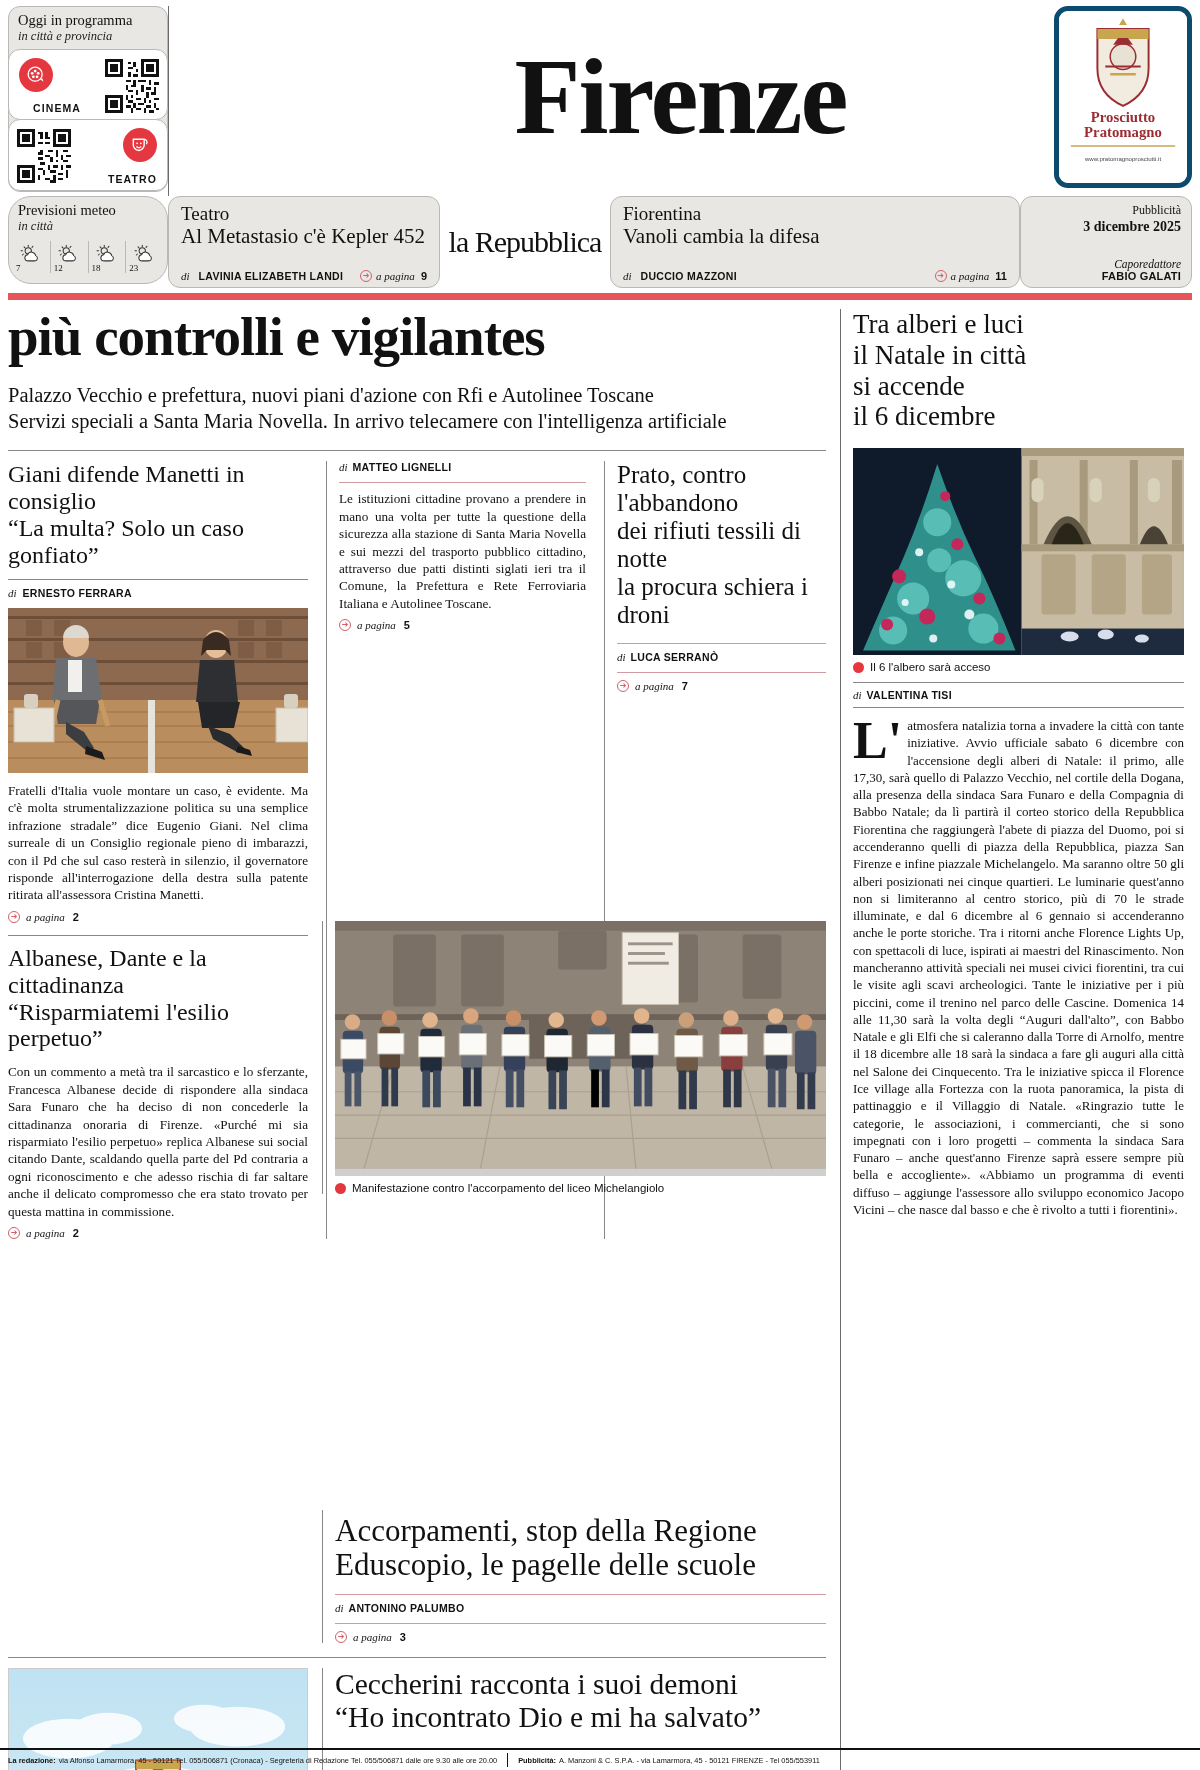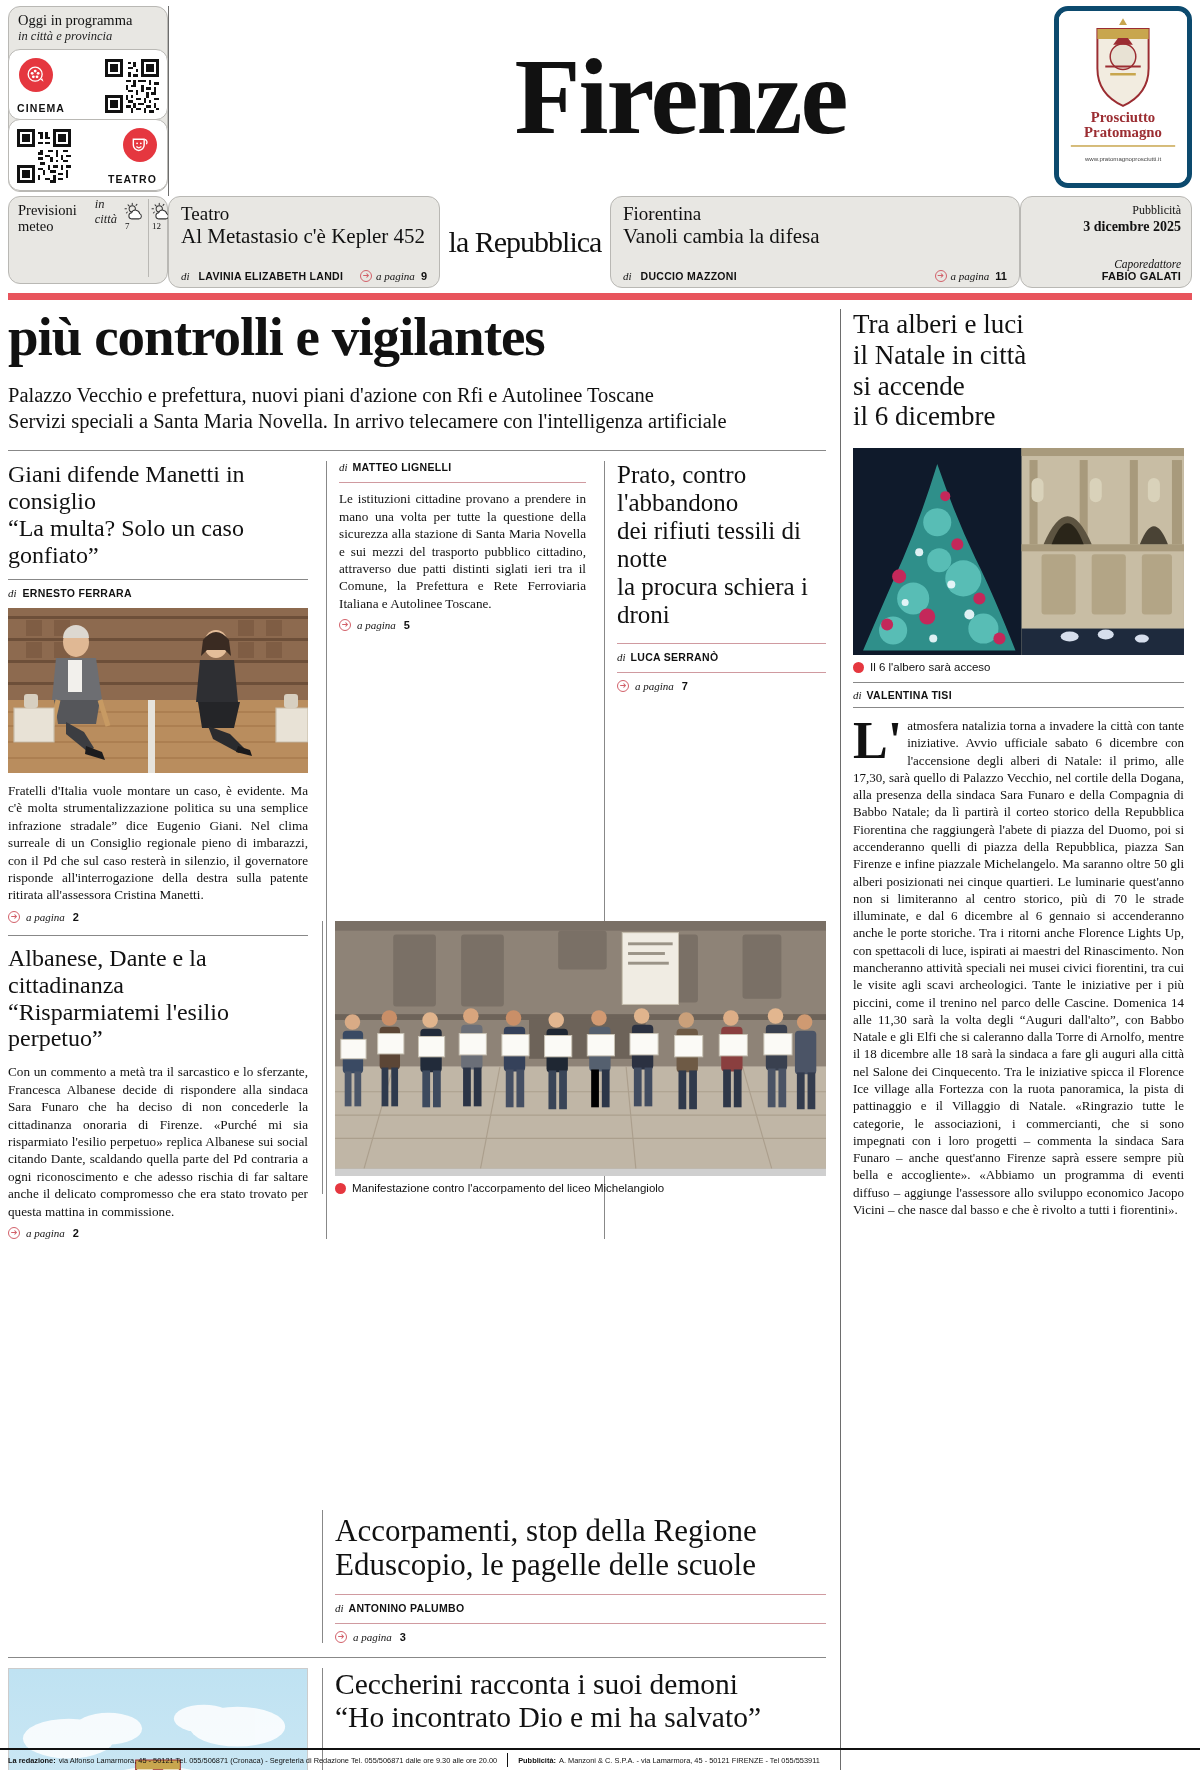--- a/index.html
+++ b/index.html
@@ -17,21 +17,21 @@
   .masthead { display: flex; height: 282px; position: relative; }
 
   .mh-left { width: 160px; flex: 0 0 160px; display: flex; flex-direction: column; gap: 4px; }
 
   .panel {
     background: #e8e7e3;
     border: 1px solid #b9b8b4;
     border-radius: 12px;
   }
   .panel-title { font-weight: normal; font-size: 14.5px; line-height: 1.1; padding: 6px 9px 0 9px; }
-  .panel-sub { font-style: italic; font-size: 12.5px; padding: 0 1px 5px 9px; color: #222; }
+  .panel-sub { font-style: italic; font-size: 12.5px; padding: 0 18px 5px 9px; color: #222; }
 
   .qr-card {
     background: #fff;
     border: 1px solid #b9b8b4;
     border-radius: 12px;
     margin: 0 -1px;
     height: 73px;
     position: relative;
   }
   .qr-card.second { margin-top: -1px; }
@@ -242,21 +242,21 @@
                 <rect x="19" y="17" width="1" height="2"></rect>
                   <rect x="8" y="18" width="2" height="1"></rect>
                 <rect x="10" y="19" width="1" height="2"></rect>
                   <rect x="12" y="19" width="2" height="1"></rect>
                 <rect x="15" y="19" width="1" height="2"></rect>
                   <rect x="17" y="20" width="2" height="1"></rect>
                 <rect x="20" y="19" width="1" height="1"></rect>
               </g>
             </svg>
           </div>
-          <div class="badge-lbl" style="left:8px;">CINEMA</div>
+          <div class="badge-lbl" style="left:24px;">CINEMA</div>
         </div>
 
         <div class="qr-card second">
           <div class="qr-img" style="left:8px; top:9px;">
             <svg width="54" height="54" viewBox="0 0 21 21" shape-rendering="crispEdges">
               <rect width="21" height="21" fill="#fff"></rect>
               <g fill="#111">
                 <rect x="0" y="0" width="7" height="1"></rect>
                   <rect x="0" y="0" width="1" height="7"></rect>
                 <rect x="6" y="0" width="1" height="7"></rect>
@@ -314,21 +314,21 @@
               <circle cx="8.5" cy="10" r="1.1" fill="#fff"></circle>
                 <circle cx="13" cy="10" r="1.1" fill="#fff"></circle>
               <path d="M8 14.2c1.6 1.4 3.6 1.4 5.2 0" stroke="#fff" stroke-width="1.5" fill="none" stroke-linecap="round"></path>
               <path d="M18.5 5.5c1.8 1 2.4 3.3 1.4 5" stroke="#fff" stroke-width="1.6" fill="none" stroke-linecap="round"></path>
             </svg>
           </div>
           <div class="badge-lbl" style="right:10px;">TEATRO</div>
         </div>
       </div>
 
-      <div class="panel" style="height:88px; display:flex; flex-direction:row;">
+      <div class="panel" style="height:88px; display:flex; flex-direction:column;border-radius:23px;">
         <div class="panel-title">Previsioni meteo</div>
         <div class="panel-sub">in città</div>
         <div class="weather-icons">
           <div class="wcell">
             <svg width="26" height="22" viewBox="0 0 28 24">
               <g stroke="#333" stroke-width="1.1" fill="none" stroke-linecap="round">
                 <circle cx="11" cy="8.5" r="3.4"></circle>
                 <path d="M11 2.5v1.6M6.4 4.2l1.1 1.1M3.1 8.5h1.6M16.1 3.7l-1 1.1M4.6 13.1l1.1-1.1"></path>
               </g>
               <path d="M10 19.5a3.4 3.4 0 0 1 .3-6.7 4.6 4.6 0 0 1 8.8 1 3 3 0 0 1-.5 5.7z" fill="#fff" stroke="#333" stroke-width="1.1"></path>

